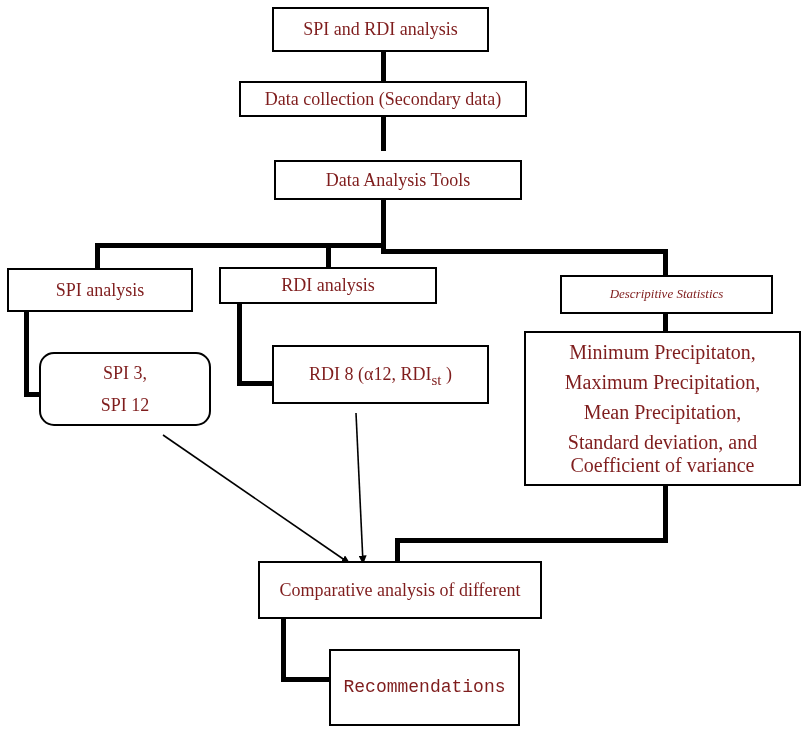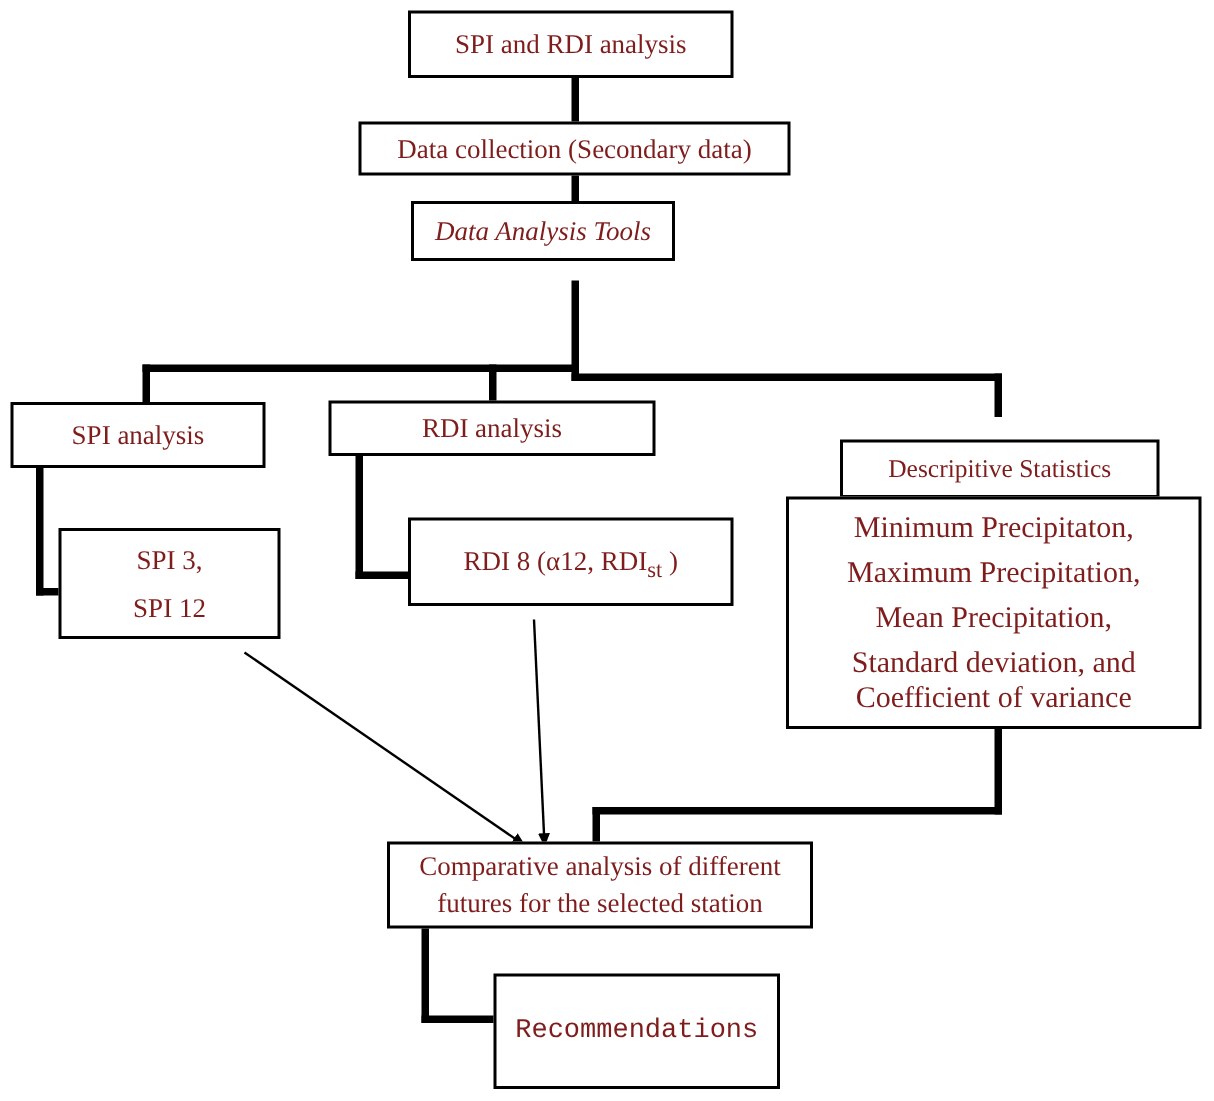--- a/index.html
+++ b/index.html
@@ -60,58 +60,57 @@
 <div id="canvas">
 
   <div class="node" style="left:272px; top:7px; width:217px; height:45px;">
     <span>SPI and RDI analysis</span>
   </div>
 
   <div class="node" style="left:239px; top:81px; width:288px; height:36px;">
     <span>Data collection (Secondary data)</span>
   </div>
 
-  <div class="node" style="left:274px; top:134px; width:176px; height:40px;font-style:italic;">
+  <div class="node" style="left:274px; top:160px; width:248px; height:40px;">
     <span>Data Analysis Tools</span>
   </div>
 
-  <div class="node" style="left:7px; top:268px; width:170px; height:44px;">
+  <div class="node" style="left:7px; top:268px; width:186px; height:44px;">
     <span>SPI analysis</span>
   </div>
 
   <div class="node" style="left:219px; top:267px; width:218px; height:37px;">
     <span>RDI analysis</span>
   </div>
 
-  <div class="node" style="left:560px; top:293px; width:213px; height:39px; font-size:17px;">
+  <div class="node" style="left:560px; top:275px; width:213px; height:39px; font-size:13px;font-style:italic;">
     <span>Descripitive Statistics</span>
   </div>
 
-  <div class="node multiline" style="left:39px; top:352px; width:148px; height:74px; line-height:32px;">
+  <div class="node multiline" style="left:39px; top:352px; width:172px; height:74px; line-height:32px;border-radius:15px;">
     <span>SPI 3,</span>
     <span>SPI 12</span>
   </div>
 
   <div class="node" style="left:272px; top:345px; width:217px; height:59px;">
     <span>
       <span>RDI 8 (α12, RDI</span><sub class="small">st</sub><span> )</span>
     </span>
   </div>
 
   <div class="node multiline" style="left:524px; top:331px; width:277px; height:155px; font-size:20px; line-height:23px;">
     <span class="stat-line stat-gap">Minimum Precipitaton,</span>
     <span class="stat-line stat-gap">Maximum Precipitation,</span>
     <span class="stat-line stat-gap">Mean Precipitation,</span>
     <span class="stat-line">Standard deviation, and</span>
     <span class="stat-line">Coefficient of variance</span>
   </div>
 
   <div class="node multiline" style="left:258px; top:561px; width:284px; height:58px; line-height:25px;">
     <span>Comparative analysis of different</span>
-    <span>futures for the selected station</span>
   </div>
 
   <div class="node" style="left:329px; top:649px; width:191px; height:77px;font-family:Liberation Mono, monospace;">
     <span>Recommendations</span>
   </div>
 
   <div class="conn" style="left:381px; top:50px;  width:5px;  height:33px;"></div>
   <div class="conn" style="left:381px; top:114px; width:5px;  height:37px;"></div>
   <div class="conn" style="left:381px; top:187px; width:5px;  height:67px;"></div>
 

